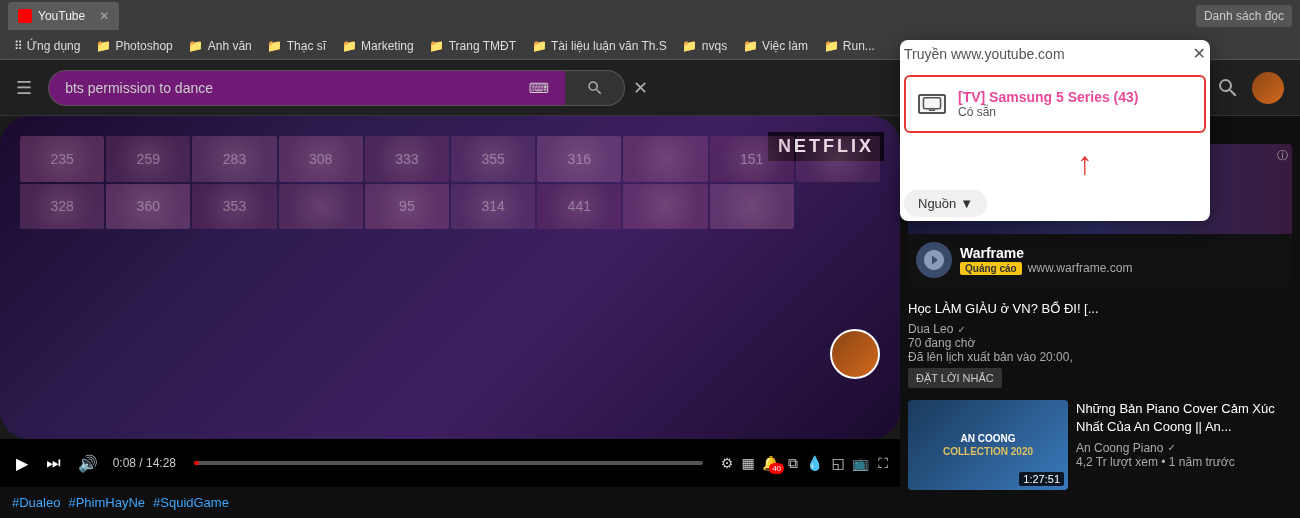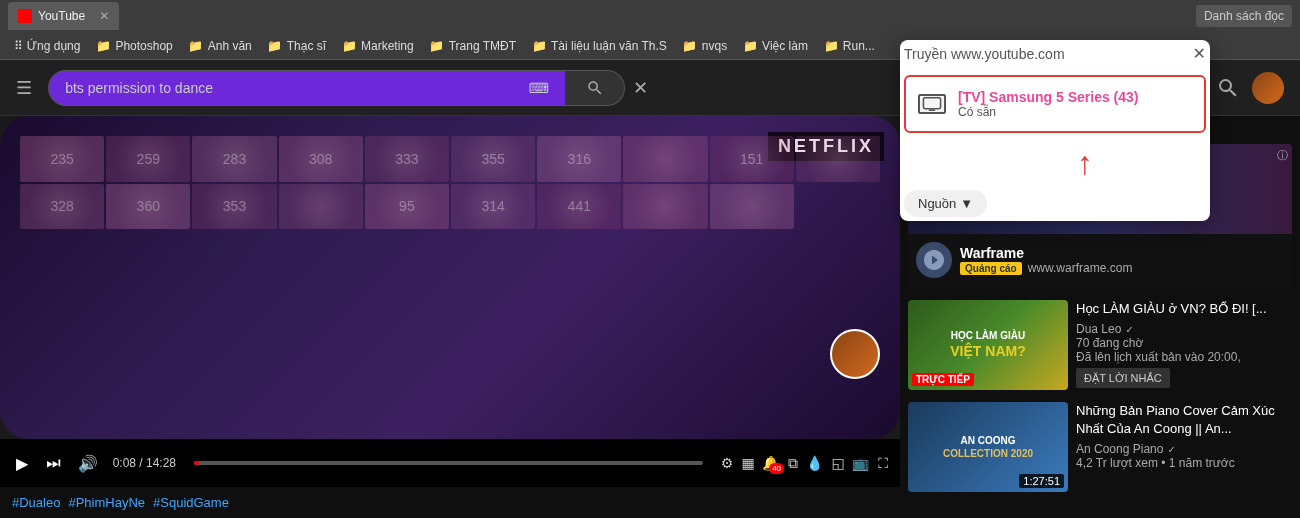--- a/index.html
+++ b/index.html
@@ -15,21 +15,21 @@
     
     .yt-container { display: flex; flex-direction: column; height: calc(518px - 60px); }
     .yt-header { background: #202020; height: 56px; display: flex; align-items: center; padding: 0 16px; gap: 16px; border-bottom: 1px solid #333; }
     .yt-logo { display: flex; align-items: center; gap: 6px; }
     .yt-logo-icon { width: 32px; height: 22px; background: #ff0000; border-radius: 4px; display: flex; align-items: center; justify-content: center; }
     .yt-logo-icon::after { content: '▶'; color: white; font-size: 12px; }
     .yt-logo-text { font-size: 20px; font-weight: bold; color: white; letter-spacing: -1px; }
     .yt-logo-country { font-size: 10px; color: #aaa; vertical-align: super; }
     .menu-icon { font-size: 18px; cursor: pointer; color: #aaa; }
     .yt-search-container { flex: 1; display: flex; align-items: center; max-width: 600px; }
-    .yt-search-box { flex: 1; height: 36px; background: #6d28d9; border: 1px solid #555; border-right: none; border-radius: 20px 0 0 20px; padding: 17px 16px; font-size: 14px; color: white; display: flex; align-items: center; justify-content: space-between; gap: 46px; }
+    .yt-search-box { flex: 1; height: 36px; background: #701a75; border: 1px solid #555; border-right: none; border-radius: 20px 0 0 20px; padding: 17px 16px; font-size: 14px; color: white; display: flex; align-items: center; justify-content: space-between; gap: 46px; }
     .yt-search-box span { color: #ccc; font-size: 14px; }
     .yt-search-kbd { color: #aaa; font-size: 11px; }
     .yt-search-btn { width: 60px; height: 36px; background: #333; border: 1px solid #555; border-left: none; border-radius: 0 20px 20px 0; display: flex; align-items: center; justify-content: center; cursor: pointer; }
     .yt-search-close { color: #aaa; font-size: 18px; cursor: pointer; margin-left: 8px; }
     .yt-header-right { display: flex; align-items: center; gap: 12px; margin-left: auto; }
     .yt-avatar { width: 32px; height: 32px; border-radius: 50%; background: #555; }
 
     
     .yt-main { display: flex; flex: 1; overflow: hidden; }
     .yt-video-area { flex: 1; padding: 0; background: #000; position: relative; display: flex; flex-direction: column; }
@@ -265,27 +265,20 @@
             <div class="ad-title">Warframe</div>
             <div style="display:flex;align-items:center;gap:6px;">
               <span class="ad-badge">Quảng cáo</span>
               <span class="ad-url">www.warframe.com</span>
             </div>
           </div>
         </div>
       </div>
 
       <div class="rec-video">
-        <div class="rec-thumb thumb-money">
-          <div style="text-align:center;padding:8px;">
-            <div style="font-size:10px;font-weight:bold;color:#fff;line-height:1.3;">HỌC LÀM GIÀU</div>
-            <div style="font-size:14px;font-weight:bold;color:#e8d020;line-height:1.3;">VIỆT NAM?</div>
-          </div>
-          <span class="rec-live-badge">TRỰC TIẾP</span>
-        </div>
         <div class="rec-info">
           <div class="rec-title">Học LÀM GIÀU ở VN? BỔ ĐI! [...</div>
           <div class="rec-channel">
             <span>Dua Leo</span>
             <span class="verified">✓</span>
           </div>
           <div class="rec-meta">70 đang chờ</div>
           <div class="rec-meta">Đã lên lịch xuất bản vào 20:00,</div>
           <button class="rec-remind-btn">ĐẶT LỜI NHẮC</button>
         </div>

